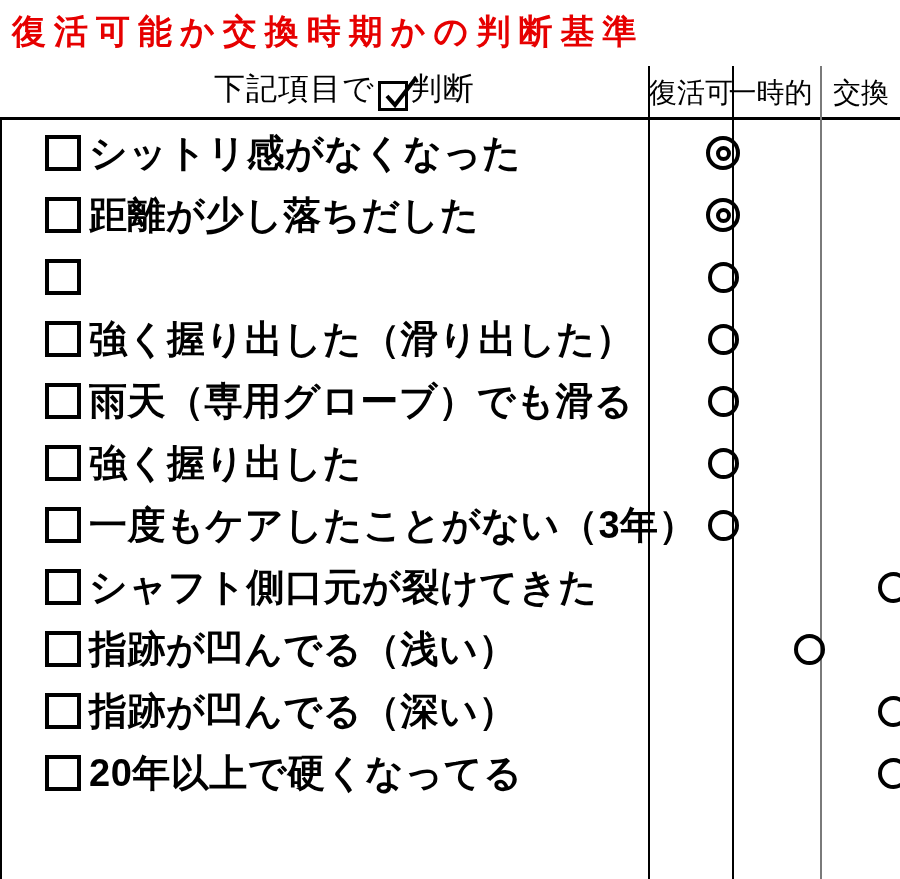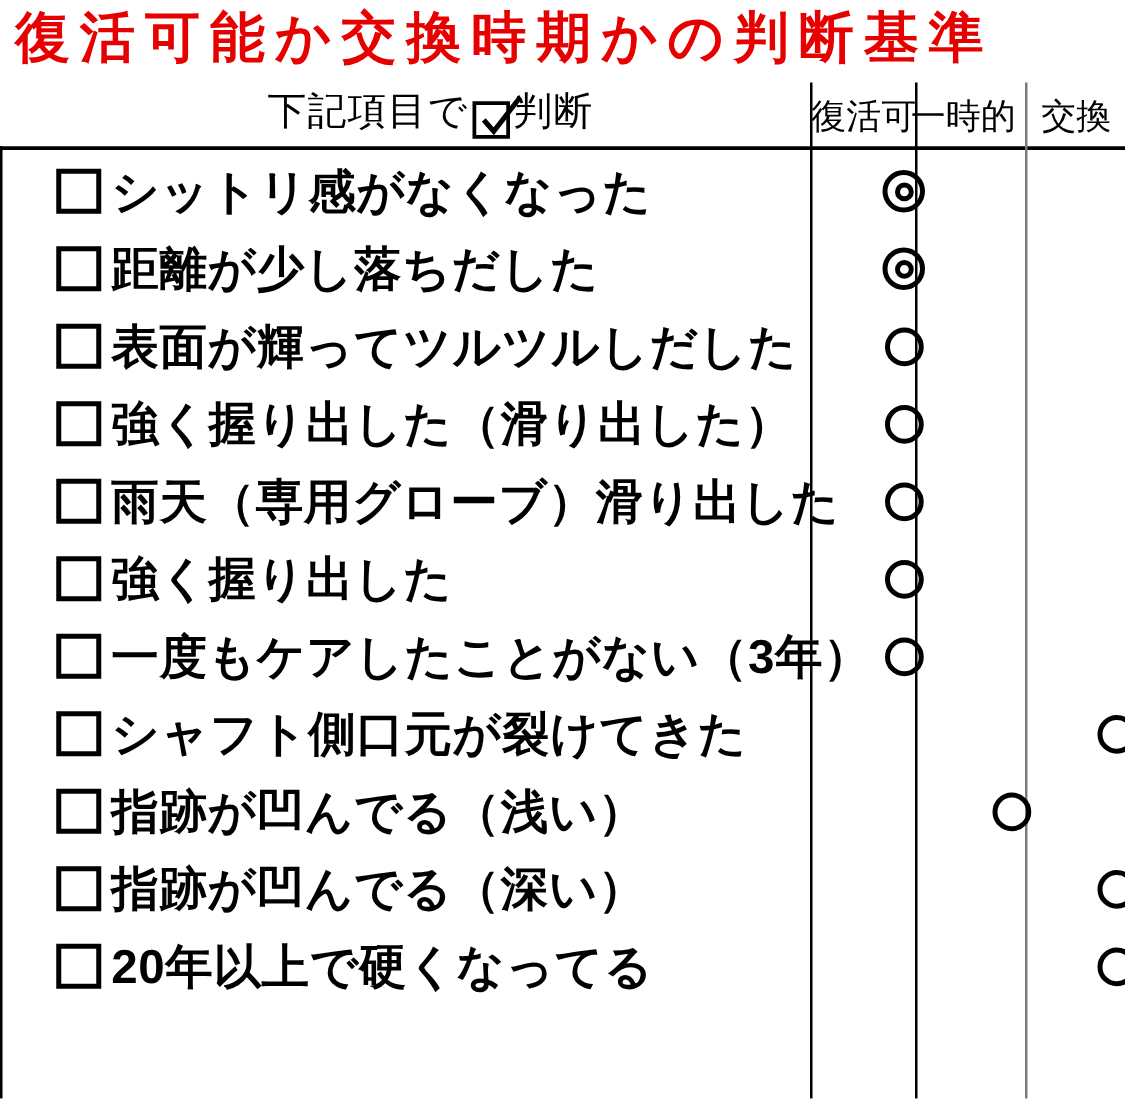--- a/index.html
+++ b/index.html
@@ -8,21 +8,21 @@
     width:900px;height:879px;
     background:#ffffff;
     overflow:hidden;
     font-family:"Liberation Sans","DejaVu Sans",sans-serif;
     color:#000;
   }
   
   .title{
     position:absolute;left:12px;top:0;width:886px;height:64px;
     margin:0;
-    font-size:44px;font-weight:bold;line-height:62px;
+    font-size:34px;font-weight:bold;line-height:62px;
     color:#e60000;
     letter-spacing:8px;
     white-space:nowrap;
   }
   
   .subtitle{
     position:absolute;left:214px;top:70px;height:40px;
     display:flex;align-items:flex-end;
     font-size:31px;font-weight:normal;letter-spacing:1px;
     white-space:nowrap;
@@ -118,35 +118,34 @@
         <span class="cb"></span>
         <span class="row-label">距離が少し落ちだした</span>
         <span class="mark col0">
           <span class="ring outer">
             <span class="ring inner"></span>
           </span>
         </span>
       </div>
       <div class="row">
         <span class="cb"></span>
-        <span class="row-label">表面が輝ってツルツルしだした</span>
         <span class="mark col0">
           <span class="ring single"></span>
         </span>
       </div>
       <div class="row">
         <span class="cb"></span>
         <span class="row-label">強く握り出した（滑り出した）</span>
         <span class="mark col0">
           <span class="ring single"></span>
         </span>
       </div>
       <div class="row">
         <span class="cb"></span>
-        <span class="row-label">雨天（専用グローブ）滑り出した</span>
+        <span class="row-label">雨天（専用グローブ）でも滑る</span>
         <span class="mark col0">
           <span class="ring single"></span>
         </span>
       </div>
       <div class="row">
         <span class="cb"></span>
         <span class="row-label">強く握り出した</span>
         <span class="mark col0">
           <span class="ring single"></span>
         </span>

